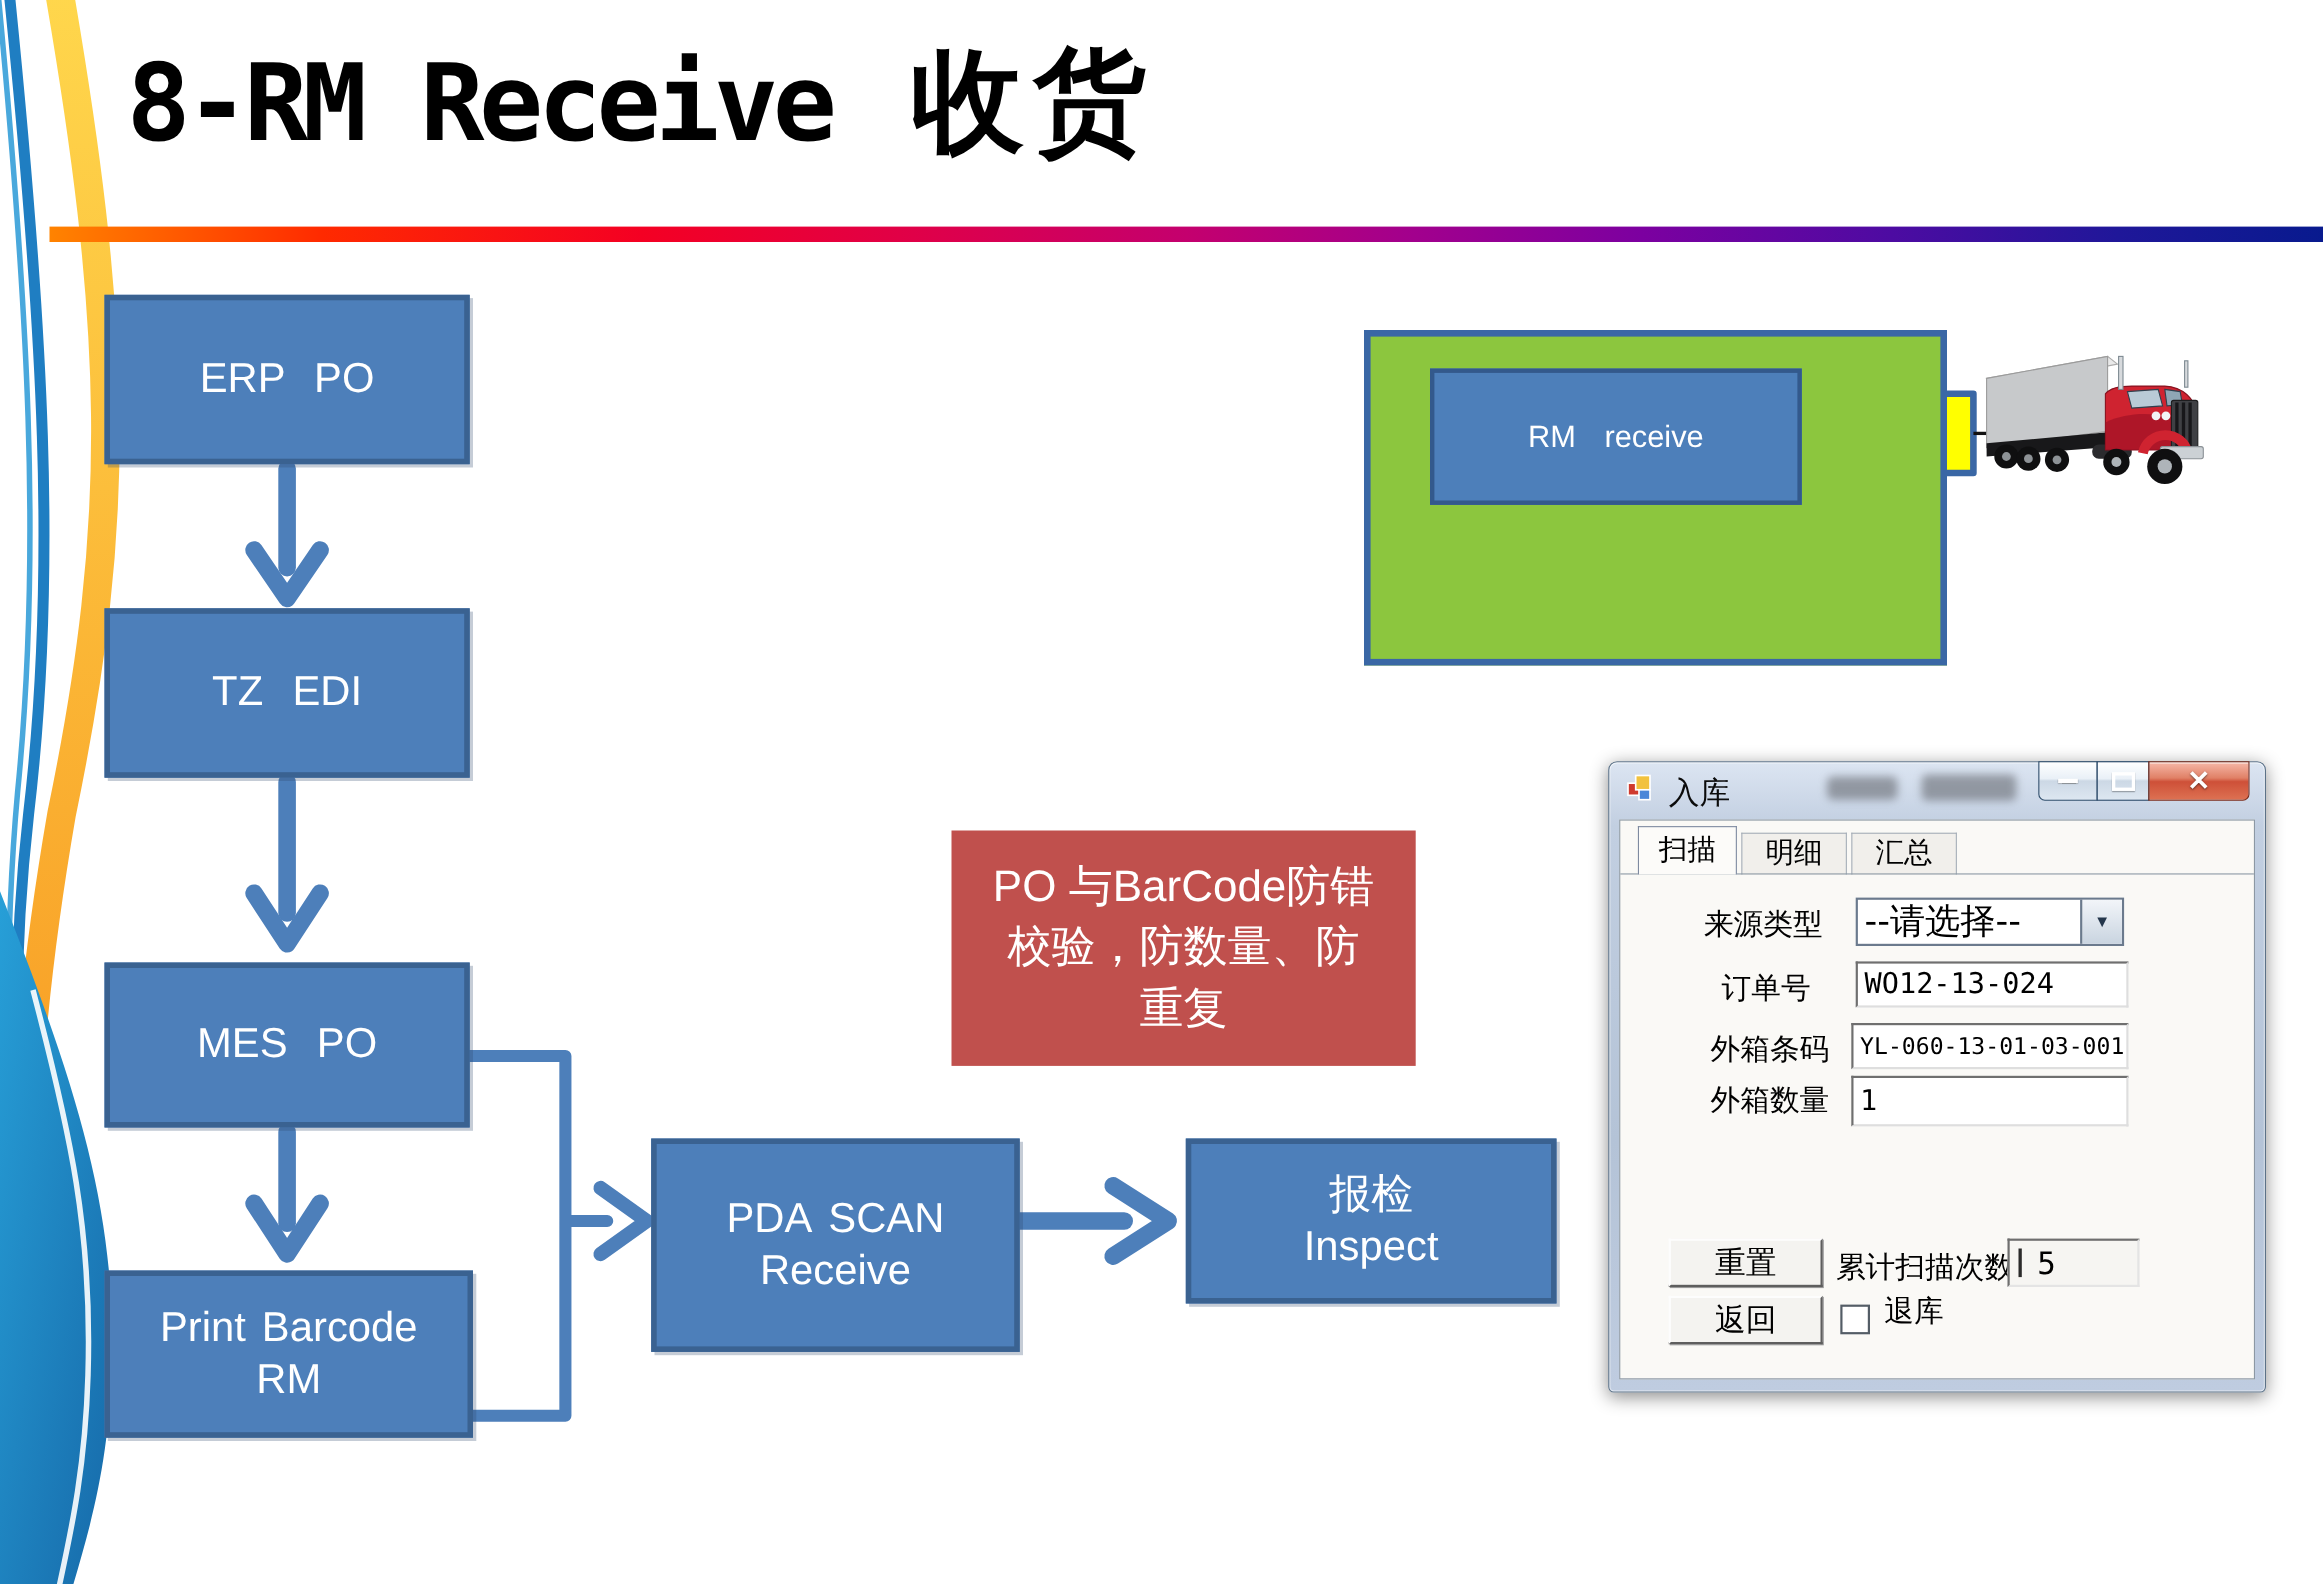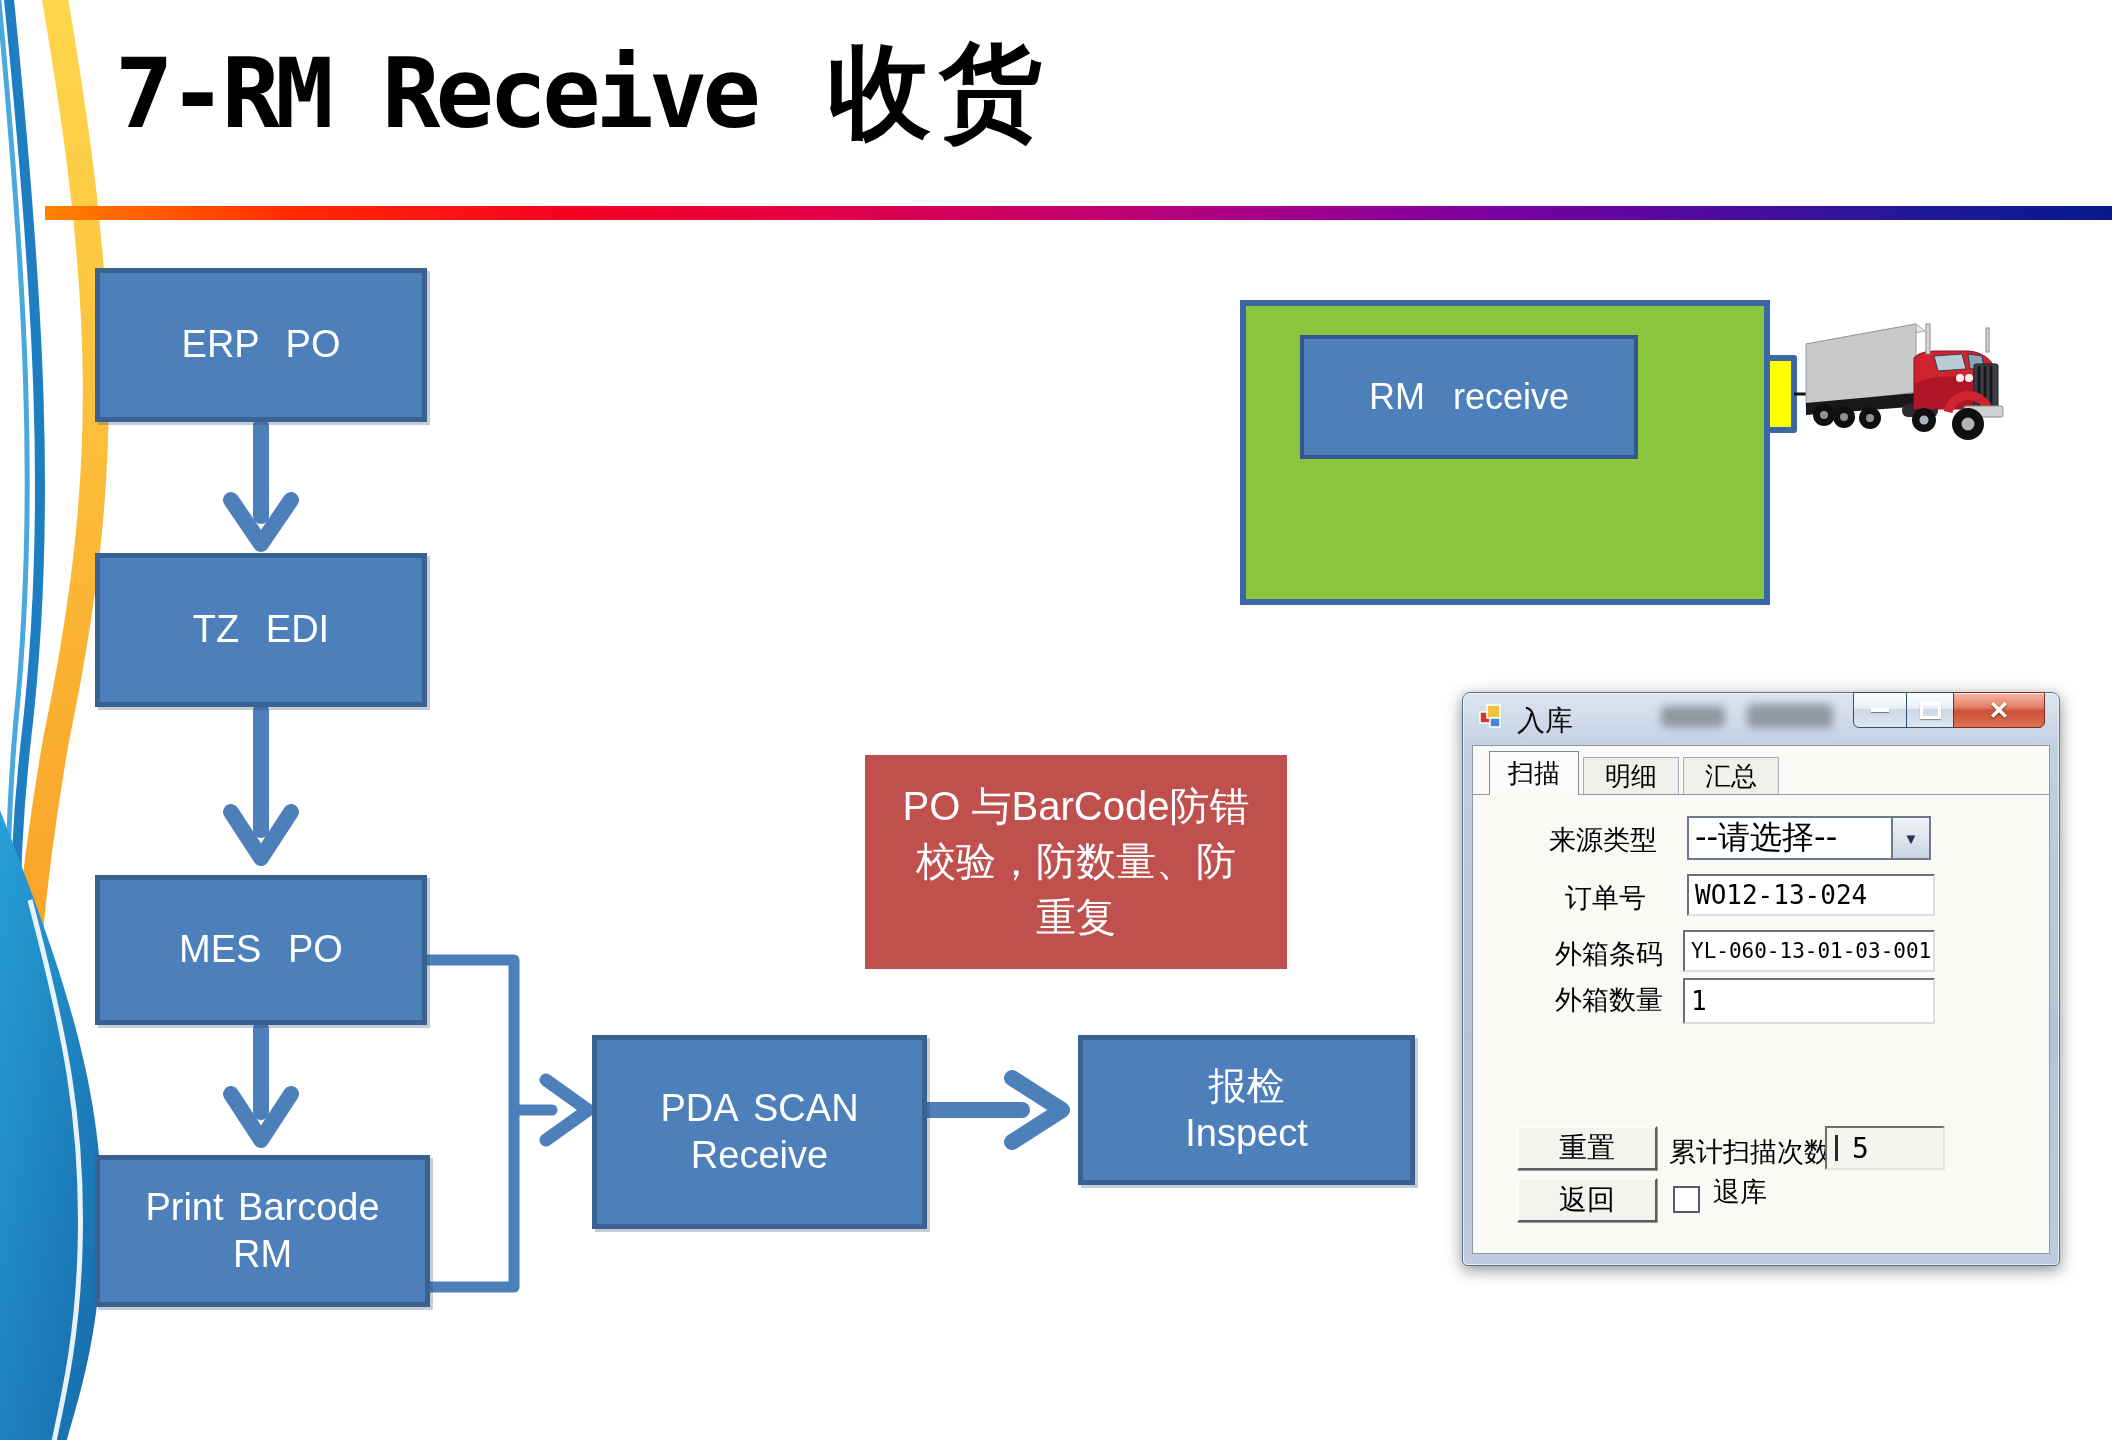--- a/index.html
+++ b/index.html
@@ -30,21 +30,21 @@
 
   
   .note{position:absolute;left:865px;top:755px;width:422px;height:214px;background:#c0504d;
         color:#fff;display:flex;flex-direction:column;align-items:center;justify-content:center;
         font-size:40px;line-height:1.38;text-align:center;}
 
   
   .gpanel{position:absolute;left:1240px;top:300px;width:530px;height:305px;box-sizing:border-box;
           background:#8cc63e;border:6px solid #3a67a5;}
   .rmbox{position:absolute;left:1300px;top:335px;width:338px;height:124px;box-sizing:border-box;
-         background:#4d7fba;border:4px solid #33598c;color:#fff;font-size:36px;word-spacing:18px;
+         background:#4d7fba;border:4px solid #33598c;color:#fff;font-size:28px;word-spacing:18px;
          display:flex;align-items:center;justify-content:center;}
 
   
   .dialog{position:absolute;left:1462px;top:692px;width:598px;height:574px;box-sizing:border-box;
           background:linear-gradient(180deg,#dce5f2 0%,#c2cfe1 10%,#b4c3d7 60%,#bfcce0 100%);
           border:1px solid #5c7288;border-radius:8px 8px 5px 5px;
           box-shadow:0 4px 16px rgba(0,0,0,.45), inset 0 0 0 1px rgba(255,255,255,.6);}
   .dlg-titlebar{position:absolute;left:0;top:0;right:0;height:48px;}
   .dlg-appicon{position:absolute;left:15px;top:10px;width:27px;height:27px;}
   .dlg-title{position:absolute;left:54px;top:9px;font-size:28px;color:#0b0b0b;
@@ -116,21 +116,21 @@
       </linearGradient>
     </defs>
     <path d="M50,-30 C108,300 112,470 56,740 C18,960 24,1060 14,1210" stroke="url(#gold)" stroke-width="26" fill="none"></path>
     <path d="M6,-30 C40,300 52,520 26,740 C2,950 18,1150 64,1470" stroke="#1f7ec2" stroke-width="10" fill="none"></path>
     <path d="M-4,-30 C26,280 38,500 16,720 C-2,920 8,1130 40,1470" stroke="#49a8dc" stroke-width="5" fill="none"></path>
     <path d="M-20,760 C60,960 104,1080 102,1230 C100,1340 78,1400 58,1470 L-30,1470 Z" fill="url(#blu)"></path>
     <path d="M30,900 C64,1030 84,1120 80,1250 C77,1350 60,1410 48,1470" stroke="#fff" stroke-width="5" fill="none" opacity="0.9"></path>
   </svg>
 
   <div class="title">
-    <span class="t-en">7-RM Receive</span><span class="t-cn">收货</span>
+    <span class="t-en">8-RM Receive</span><span class="t-cn">收货</span>
   </div>
   <div class="divider"></div>
 
   <svg class="layer" width="2112" height="1440" viewBox="0 0 2112 1440">
     <g stroke="#4d7fba" fill="none" stroke-linecap="round" stroke-linejoin="round">
       <path d="M261,426 V516" stroke-width="16"></path>
       <path d="M231,500 L261,544 L291,500" stroke-width="16"></path>
       <path d="M261,711 V830" stroke-width="16"></path>
       <path d="M231,812 L261,858 L291,812" stroke-width="16"></path>
       <path d="M261,1029 V1112" stroke-width="16"></path>

